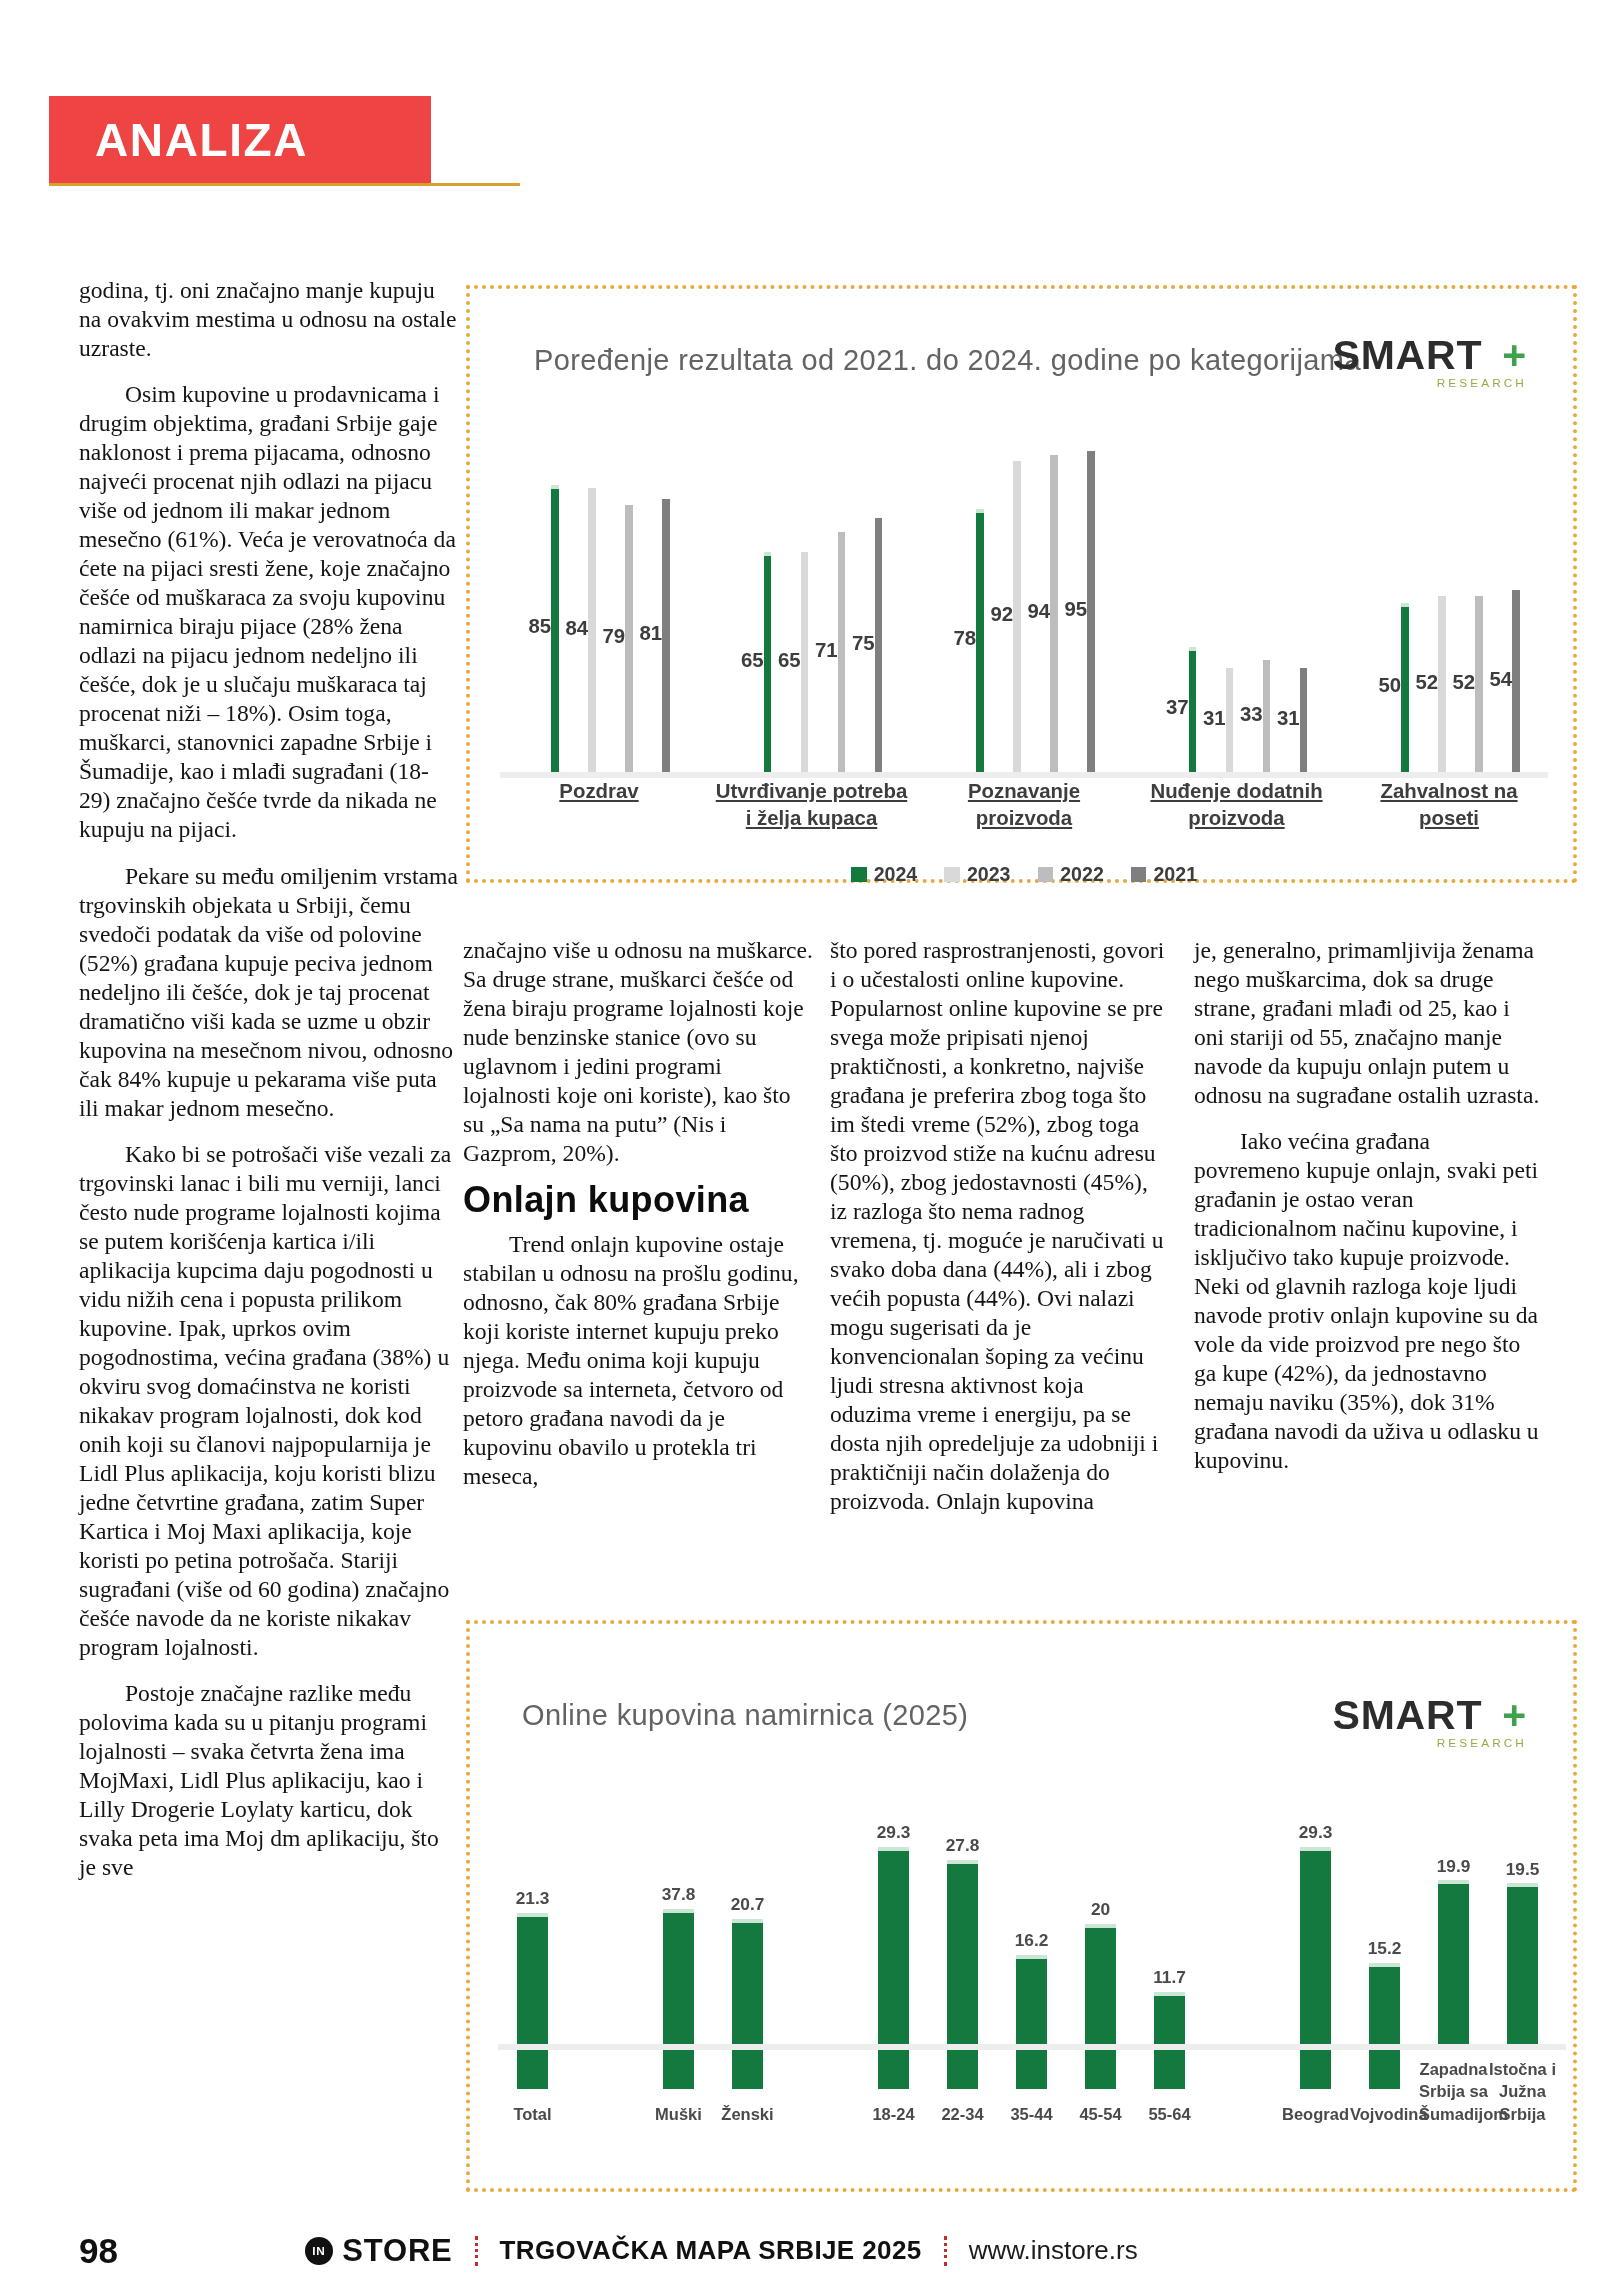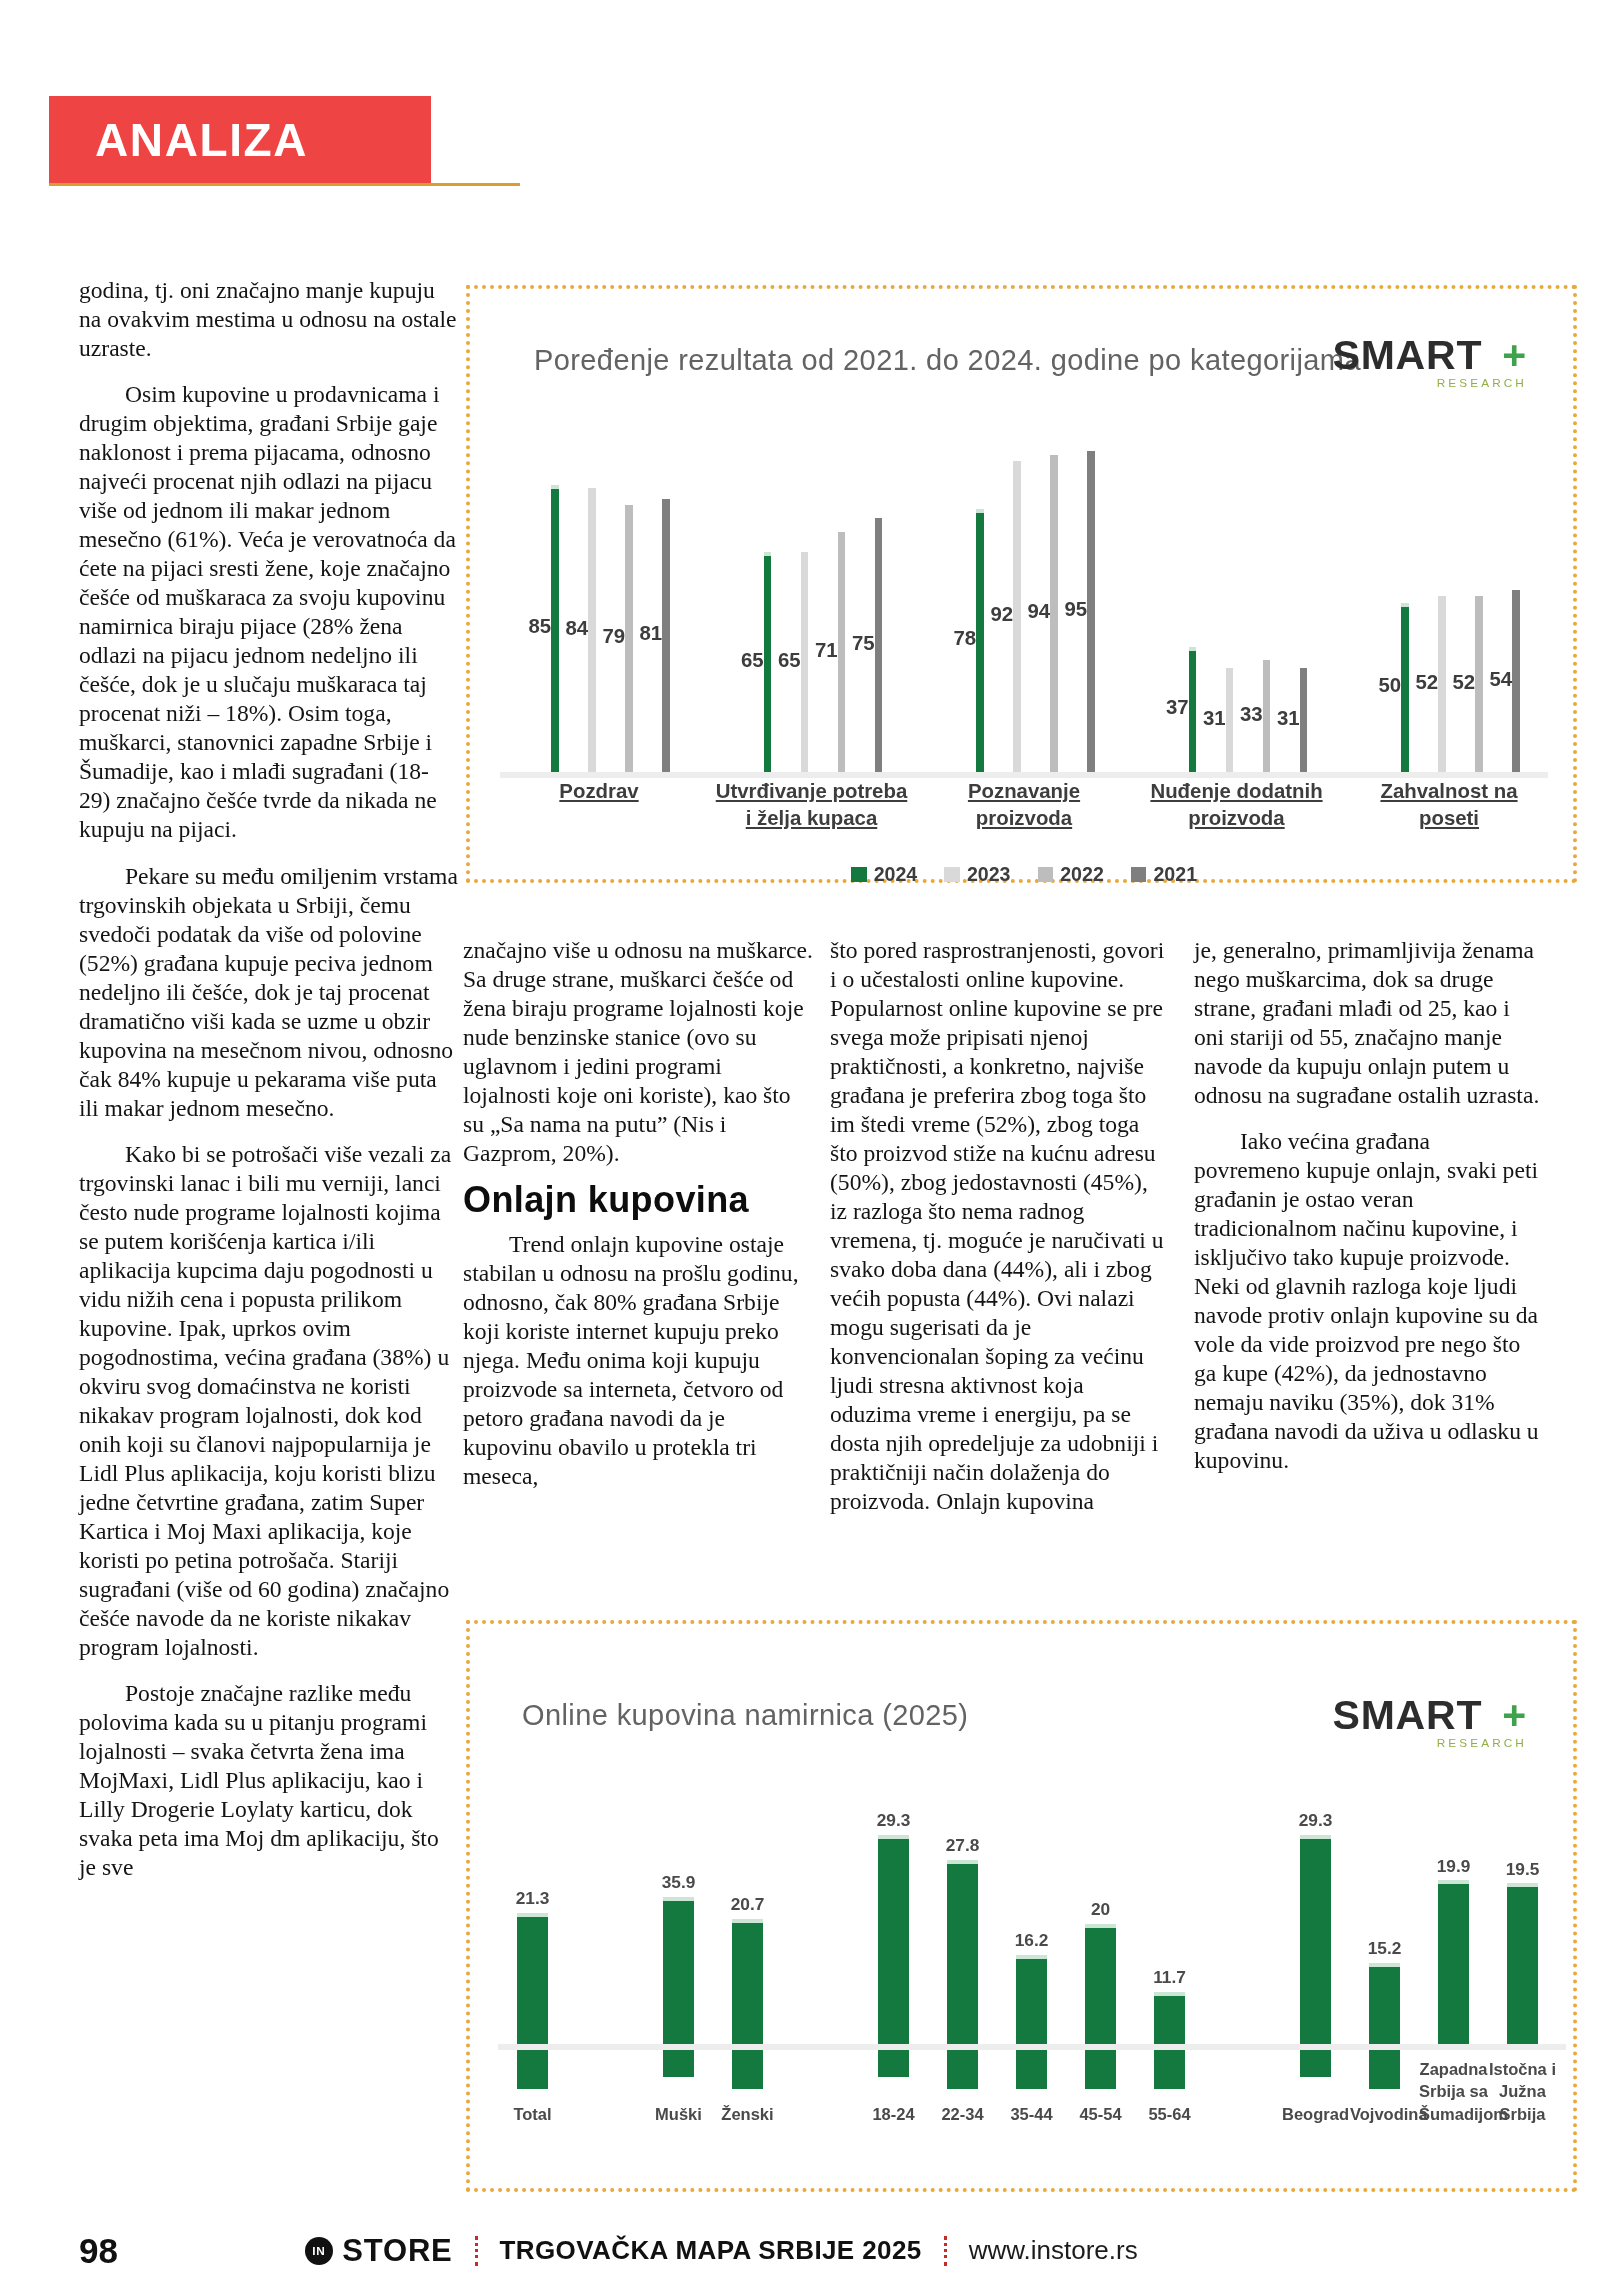--- a/index.html
+++ b/index.html
@@ -52,21 +52,21 @@
   .c1-xlabel{margin-top:6px;min-height:61px;text-align:center;font-size:20.4px;font-weight:700;
              color:#3d3d3d;line-height:1.3;max-width:196px;text-decoration:underline;}
   .c1-legend{position:absolute;left:0;right:0;top:440px;display:flex;justify-content:center;gap:27px;}
   .legend-item{display:flex;align-items:center;gap:7px;font-size:19.6px;font-weight:700;color:#3d3d3d;}
   .legend-swatch{width:15.7px;height:15.7px;display:inline-block;}
 
   
   .c2-area{position:absolute;left:28px;top:149px;width:1068px;height:401px;}
   .c2-row{display:flex;align-items:flex-end;}
   .c2-slot{width:69px;display:flex;flex-direction:column;align-items:center;}
-  .c2-slot.gap{margin-left:77px;gap:12px;}
+  .c2-slot.gap{margin-left:77px;}
   .c2-barzone{height:271px;display:flex;flex-direction:column;justify-content:flex-end;align-items:center;}
   .c2-val{font-size:17.3px;font-weight:700;color:#4a4a4a;margin-bottom:3.1px;}
   .c2-bar{width:31px;background:#14793F;border-top:4.7px solid #CBE6D4;box-sizing:border-box;}
   .c2-baseline{position:absolute;top:271px;left:0;right:0;height:5.5px;background:#ededed;}
   .c2-xlabel{margin-top:14px;text-align:center;font-size:16.5px;font-weight:700;color:#4a4a4a;
              line-height:1.35;max-width:69px;}
 
   .green-cap{border-top:4.7px solid #CBE6D4;box-sizing:border-box;}
 
   
@@ -259,21 +259,21 @@
       <div class="c2-row" id="c2-row">
           <div class="c2-slot">
             <div class="c2-barzone">
               <div class="c2-val">21.3</div>
               <div class="c2-bar" style="height: 176px; background: rgb(20, 121, 63);"></div>
             </div>
             <div class="c2-xlabel">Total</div>
           </div>
           <div class="c2-slot gap">
             <div class="c2-barzone">
-              <div class="c2-val">35.9</div>
+              <div class="c2-val">37.8</div>
               <div class="c2-bar" style="height: 180px; background: rgb(20, 121, 63);"></div>
             </div>
             <div class="c2-xlabel">Muški</div>
           </div>
           <div class="c2-slot">
             <div class="c2-barzone">
               <div class="c2-val">20.7</div>
               <div class="c2-bar" style="height: 170px; background: rgb(20, 121, 63);"></div>
             </div>
             <div class="c2-xlabel">Ženski</div>

